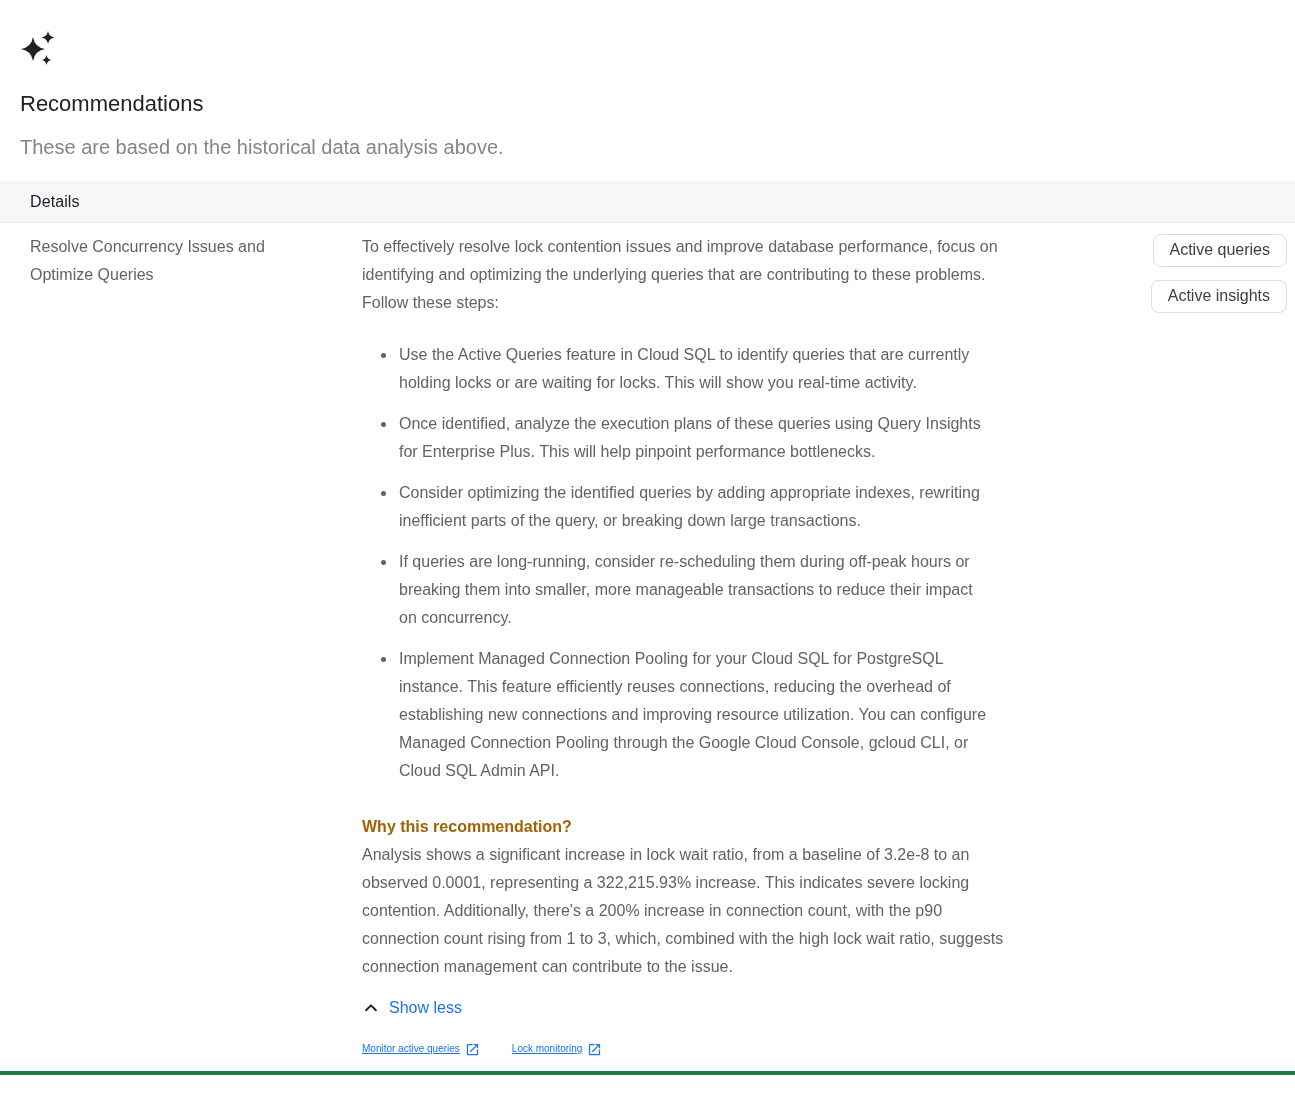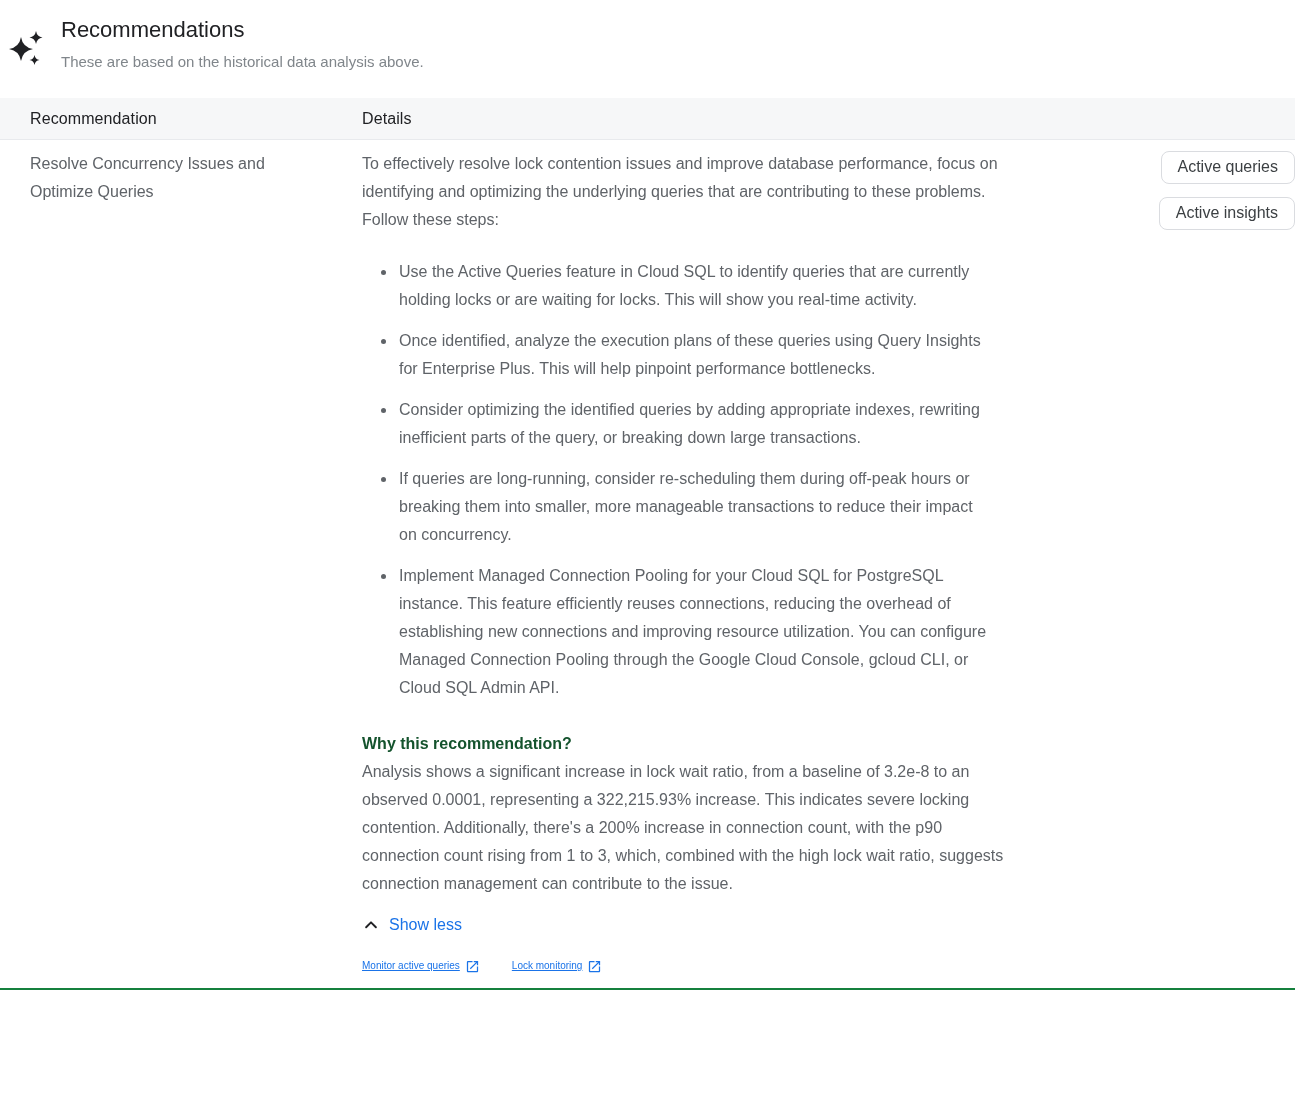--- a/index.html
+++ b/index.html
@@ -6,56 +6,56 @@
   html, body {
     margin: 0; padding: 0;
     width: 1295px; height: 1114px;
     background: #ffffff;
     font-family: "Liberation Sans", sans-serif;
     color: #5f6368;
   }
   .page { width: 1295px; height: 1114px; overflow: hidden; }
 
   
-  .rec-header { display: flex; align-items: flex-start; gap: 15px; padding: 16px 0 0 8px; }
+  .rec-header { display: flex; align-items: flex-start; gap: 15px; padding: 16px 0 0 20px; flex-direction: column; }
   .spark-icon { flex: 0 0 auto; margin-top: 11px; }
   .rec-title { font-size: 22px; line-height: 28px; color: #202124; font-weight: 400; }
-  .rec-subtitle { font-size: 15px; line-height: 22px; color: #80868b; margin-top: 7px; }
+  .rec-subtitle { font-size: 20px; line-height: 22px; color: #80868b; margin-top: 18px; }
 
   
   .rec-table { margin-top: 23px; }
   .thead {
     display: grid;
     grid-template-columns: 332px 645px 1fr;
     align-items: center;
     height: 42px;
     padding-left: 30px;
     background: #f6f7f8;
     border-bottom: 1px solid #e8eaed;
   }
   .th { font-size: 16px; font-weight: 500; color: #202124; letter-spacing: .1px; }
 
   .trow {
     display: grid;
     grid-template-columns: 332px 645px 1fr;
-    padding: 10px 0 8px 30px;
-    border-bottom: 2px solid #15803d;
+    padding: 10px 8px 8px 30px;
+    border-bottom: 4px solid #15803d;
   }
   .cell-rec {
     font-size: 16px; line-height: 28px; color: #5f6368;
     max-width: 292px; padding-top: 0;
   }
   .cell-det { font-size: 16px; line-height: 28px; color: #5f6368; }
   .cell-det p { margin: 0; }
 
   .bullets { margin: 24px 0 0 0; padding: 0 0 0 22px; }
   .bullets li { margin: 13px; padding-left: 2px; }
 
   .why-block { margin-top: 28px; }
-  .why-title { font-weight: 700; color: #14532d; }
+  .why-title { font-weight: 700; color: #a16207; }
 
   .show-less {
     display: inline-flex; align-items: center; gap: 9px;
     margin-top: 18px; padding: 0;
     background: none; border: none; cursor: pointer;
     font-family: inherit; font-size: 16px; font-weight: 500;
     color: #1a73e8;
     justify-content: center;
   }
 
@@ -106,21 +106,20 @@
     </span>
     <div class="header-text">
       <div class="rec-title">Recommendations</div>
       <div class="rec-subtitle">These are based on the historical data analysis above.</div>
     </div>
   </div>
 
   <div class="rec-table">
 
     <div class="thead">
-      <div class="th">Recommendation</div>
       <div class="th">Details</div>
       <div class="th"></div>
     </div>
 
     <div class="trow">
 
       <div class="cell-rec">Resolve Concurrency Issues and Optimize Queries</div>
 
       <div class="cell-det">
         <p class="intro">To effectively resolve lock contention issues and improve database performance, focus on identifying and optimizing the underlying queries that are contributing to these problems. Follow these steps:</p>

